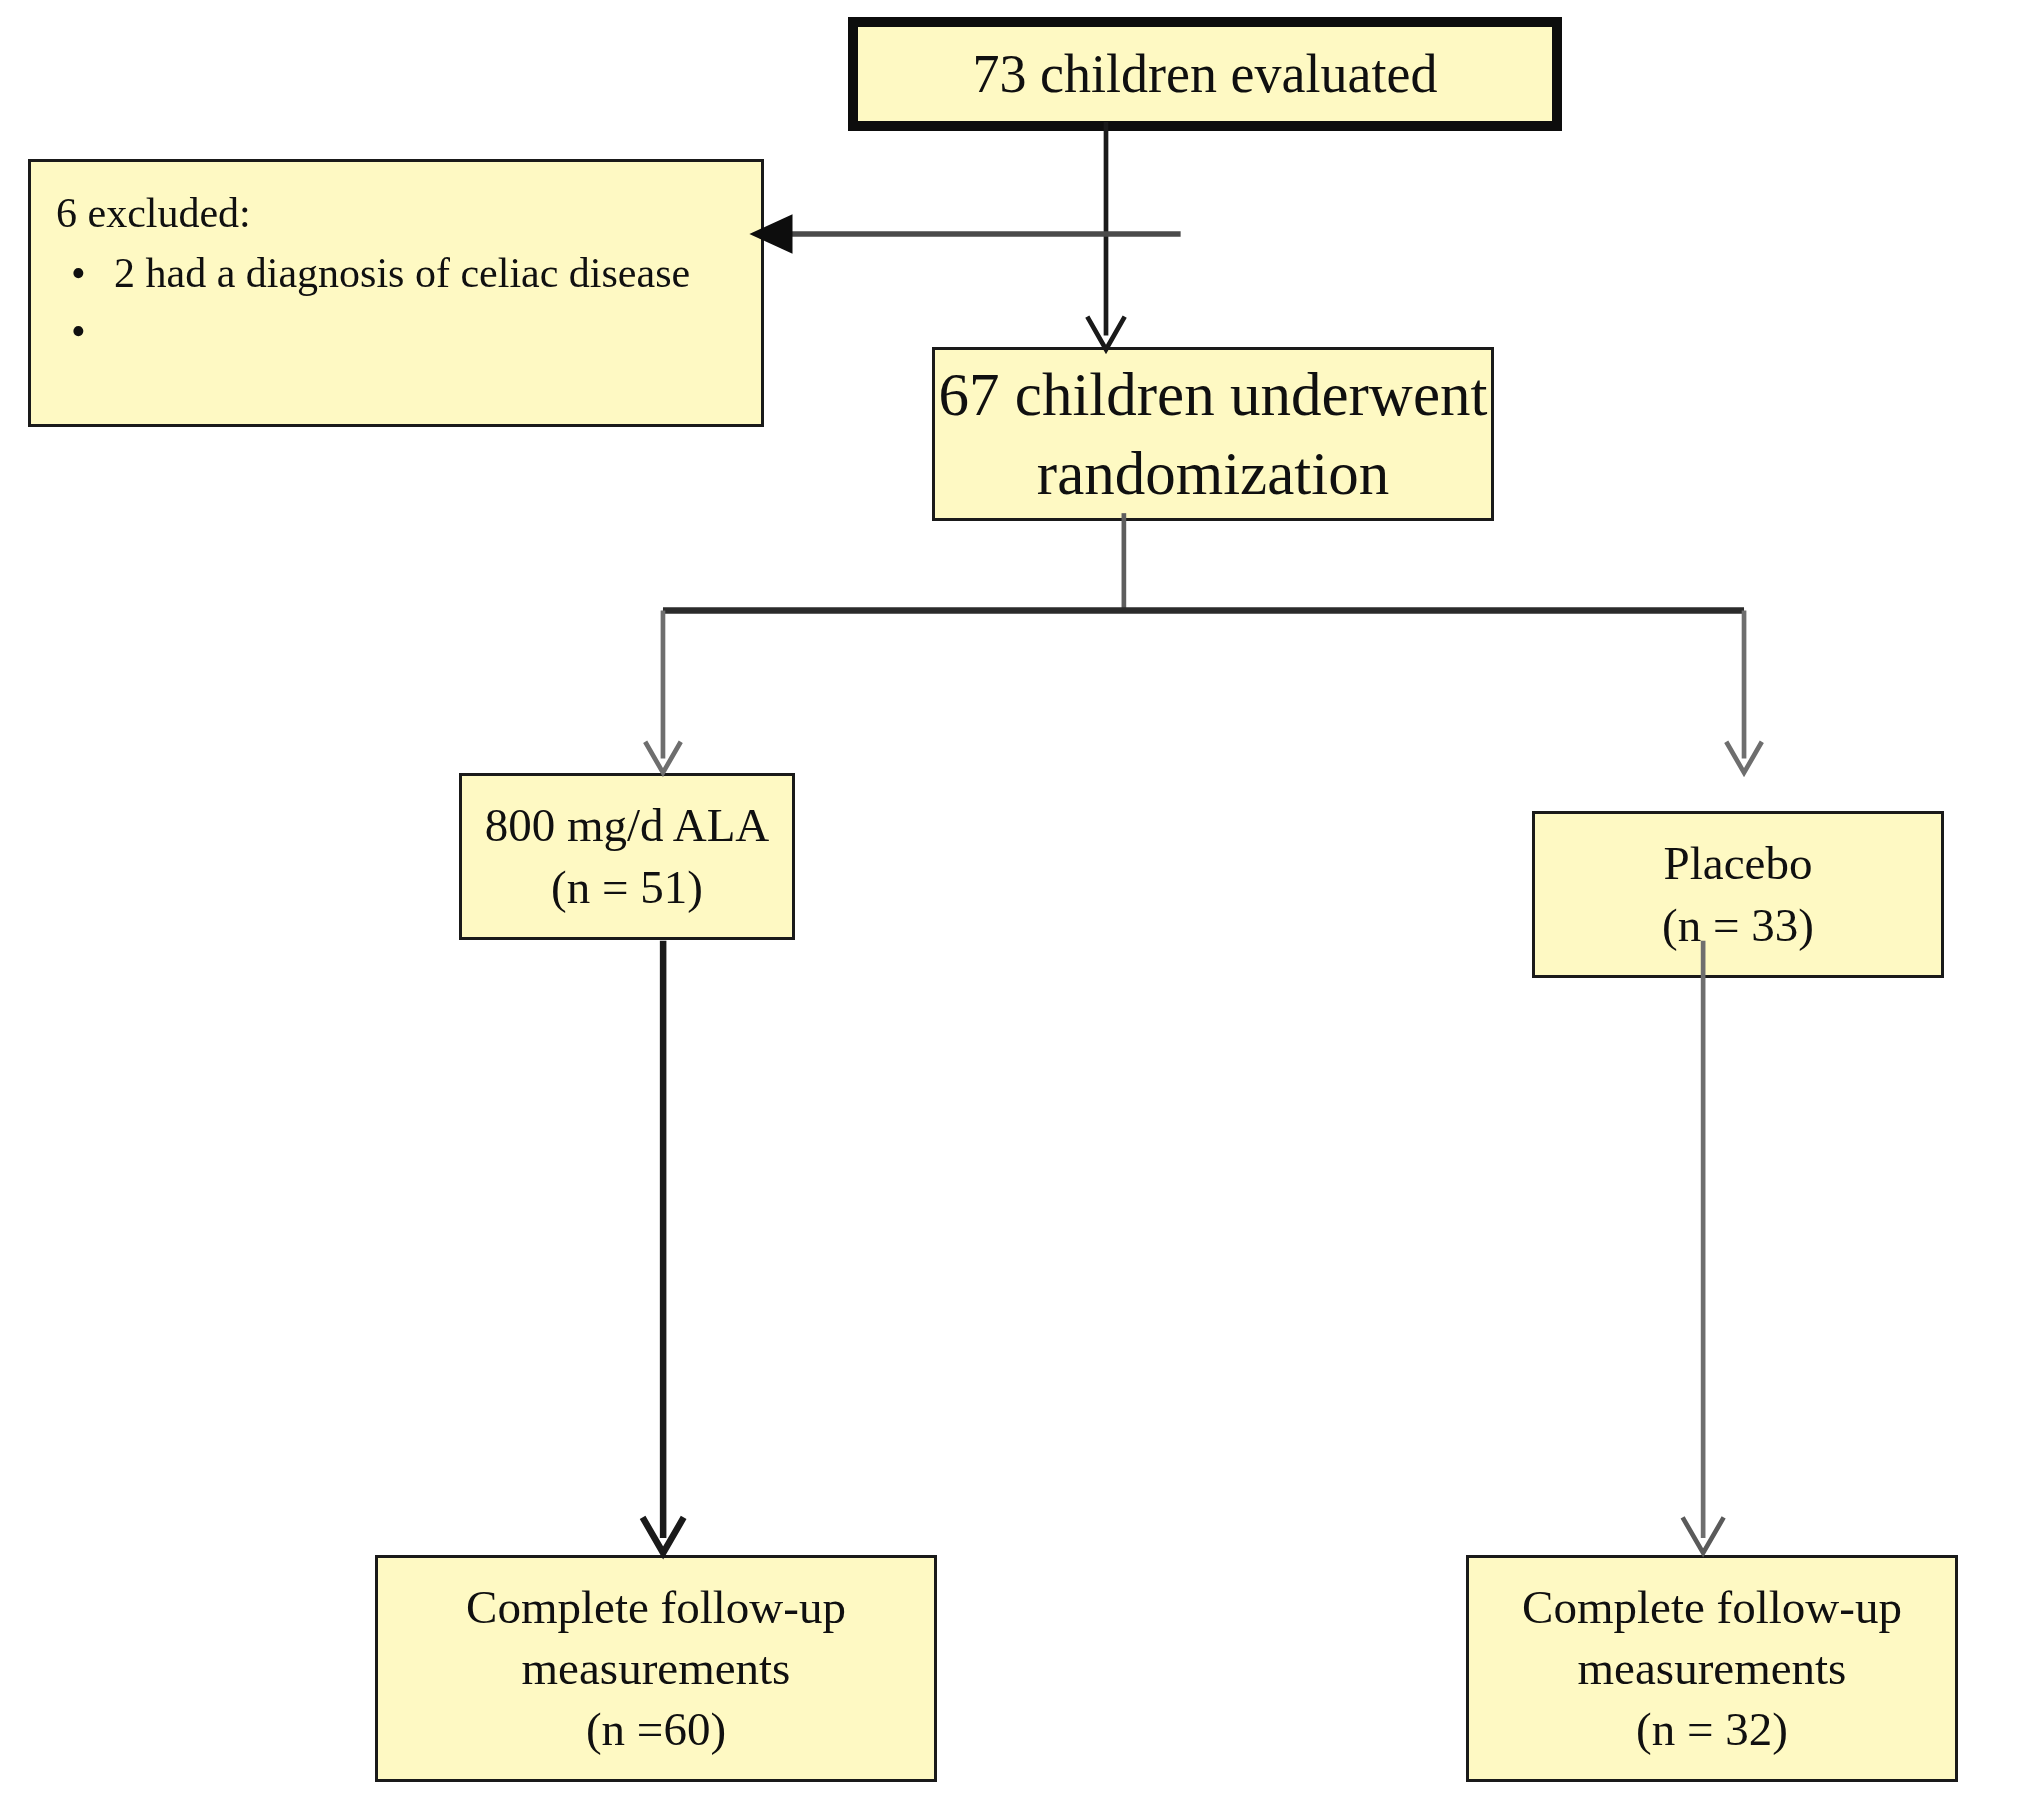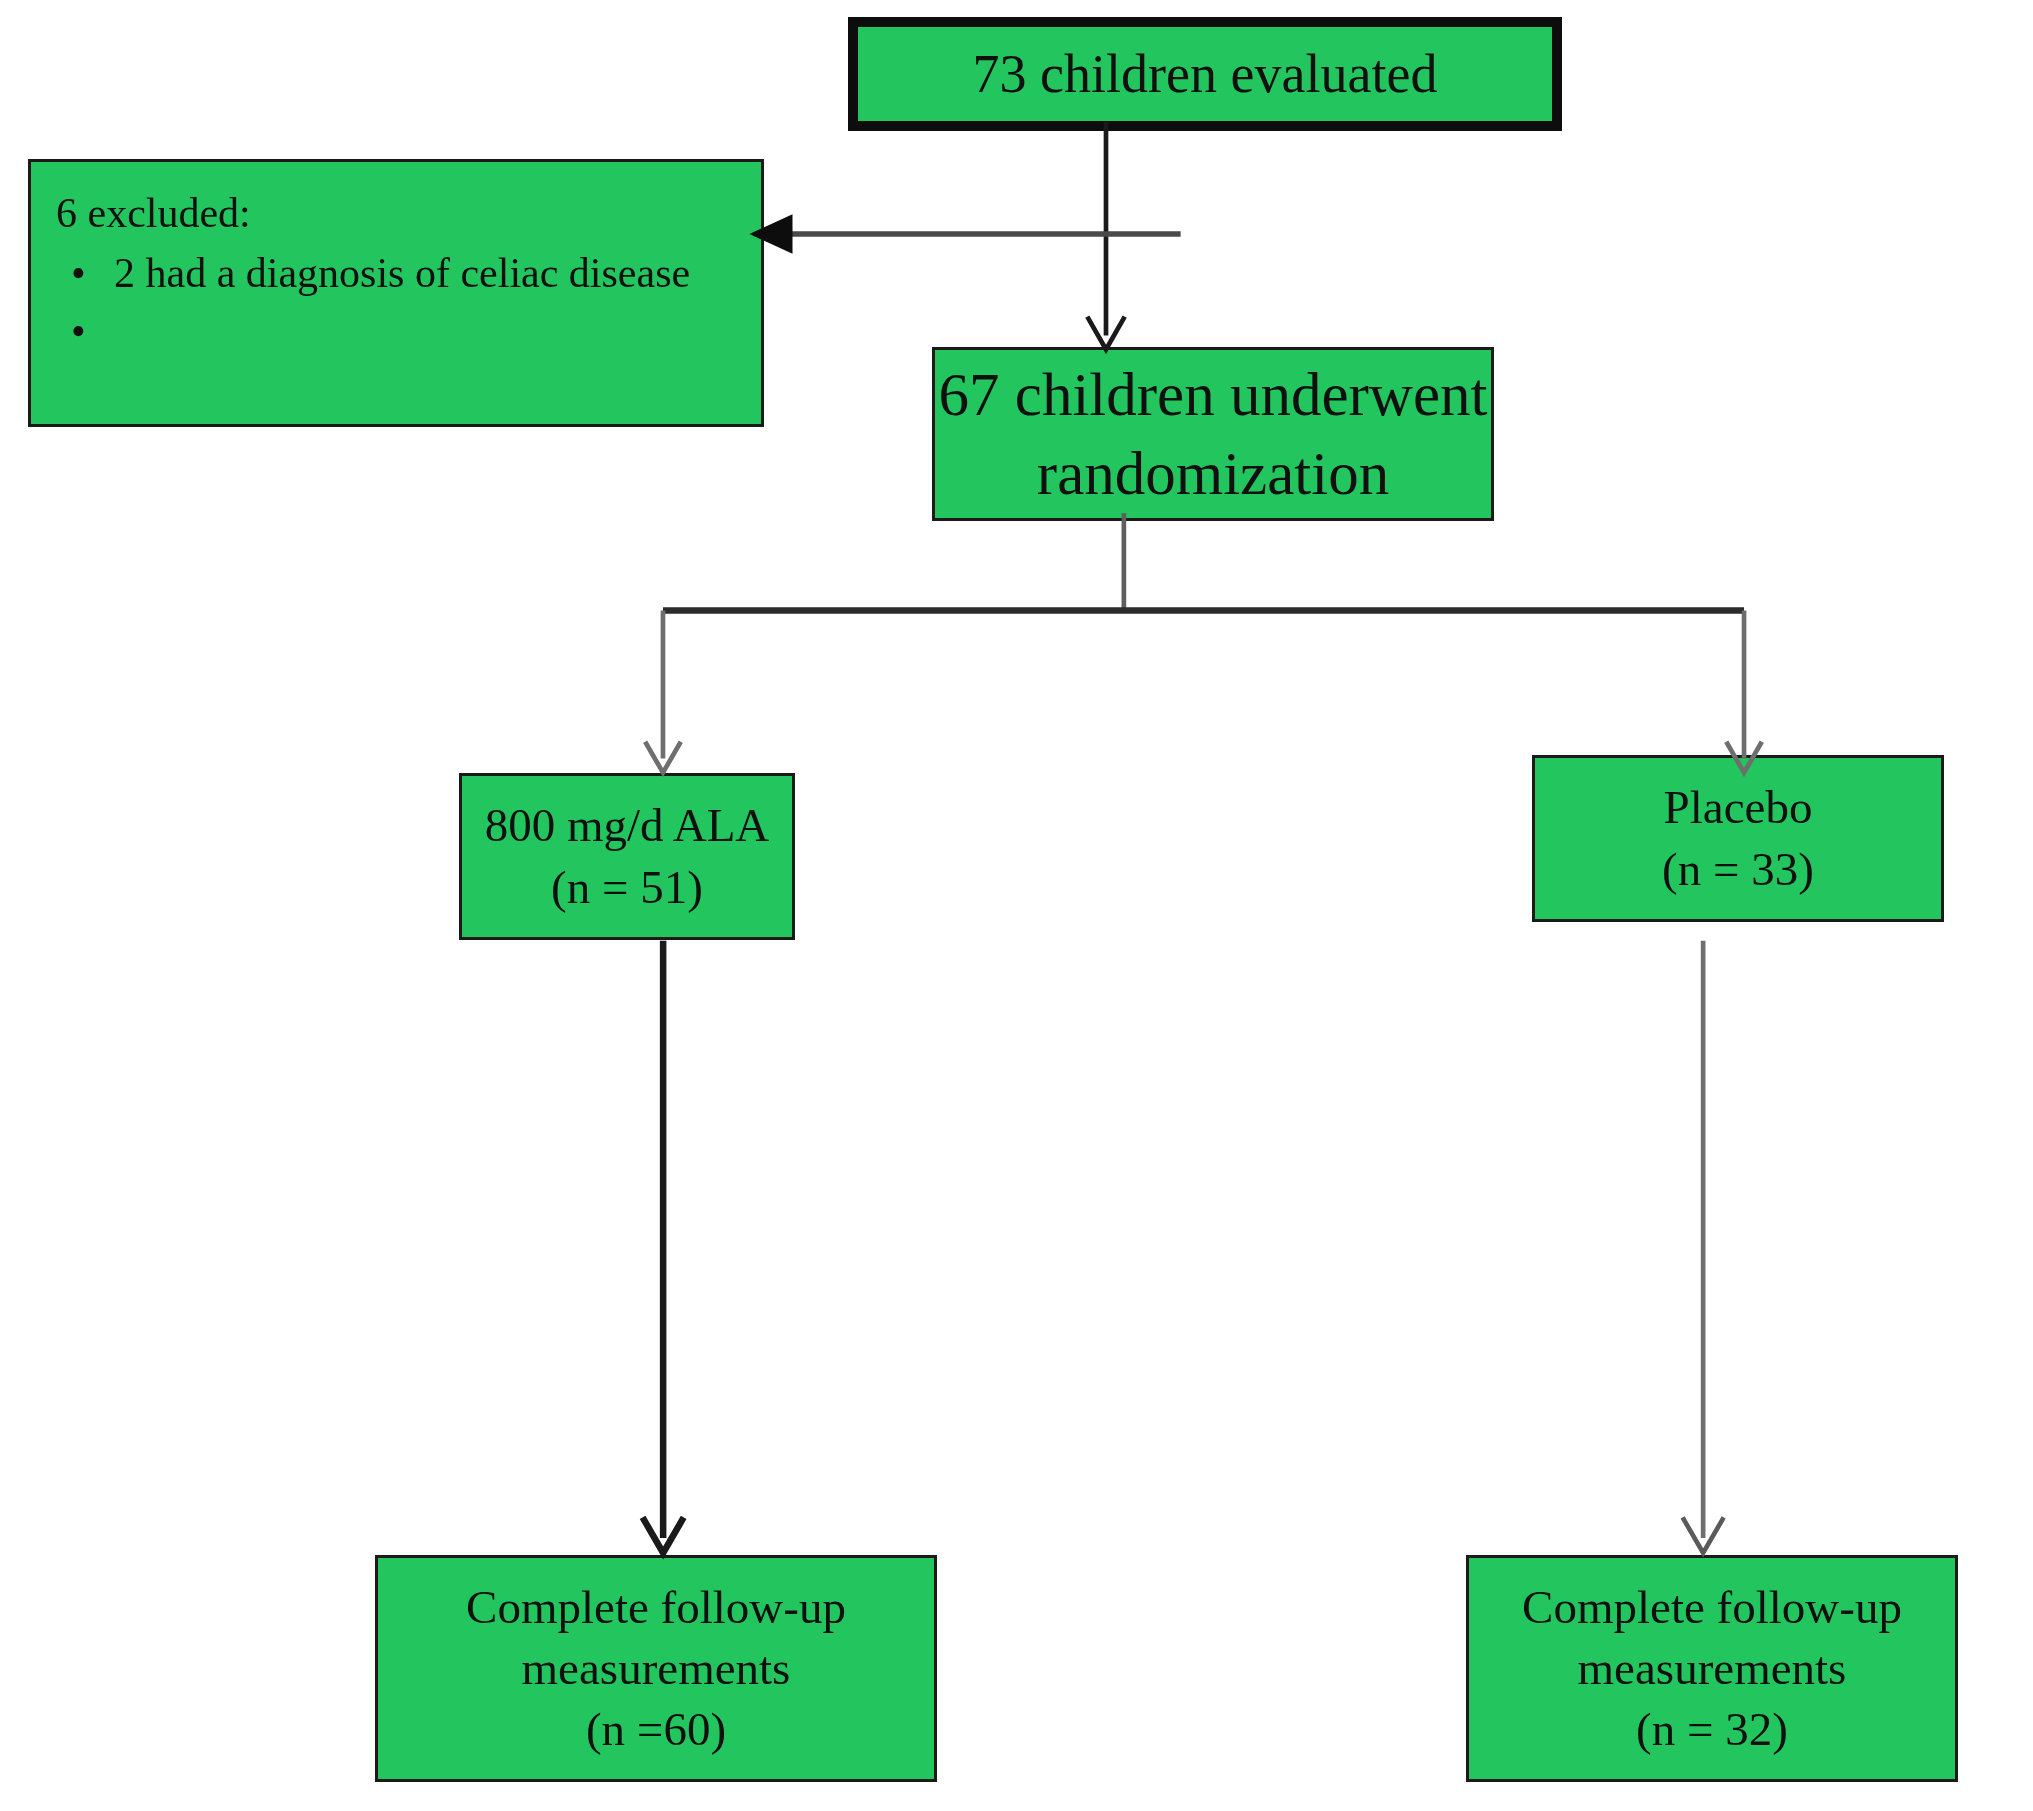--- a/index.html
+++ b/index.html
@@ -12,21 +12,21 @@
     width: 2033px;
     height: 1811px;
     background: #ffffff;
     font-family: "Liberation Serif", "DejaVu Serif", serif;
     color: #101010;
     overflow: hidden;
   }
   .node {
     position: absolute;
     box-sizing: border-box;
-    background: #22c55e;
+    background: #fef9c3;
     display: flex;
     flex-direction: column;
     align-items: center;
     justify-content: center;
     text-align: center;
     line-height: 1.30;
   }
   .node .line { display: block; white-space: nowrap; }
 
   
@@ -65,21 +65,21 @@
     left: 932px; top: 347px; width: 562px; height: 174px;
     border: 3.7px solid #1a1a1a;
     font-size: 61px;
   }
   #node-ala {
     left: 459px; top: 773px; width: 336px; height: 167px;
     border: 3.7px solid #1a1a1a;
     font-size: 47px;
   }
   #node-placebo {
-    left: 1532px; top: 755px; width: 412px; height: 167px;
+    left: 1532px; top: 811px; width: 412px; height: 167px;
     border: 3.7px solid #1a1a1a;
     font-size: 47px;
   }
   #node-followup-left {
     left: 375px; top: 1555px; width: 562px; height: 227px;
     border: 3.7px solid #1a1a1a;
     font-size: 47px;
   }
   #node-followup-right {
     left: 1466px; top: 1555px; width: 492px; height: 227px;

